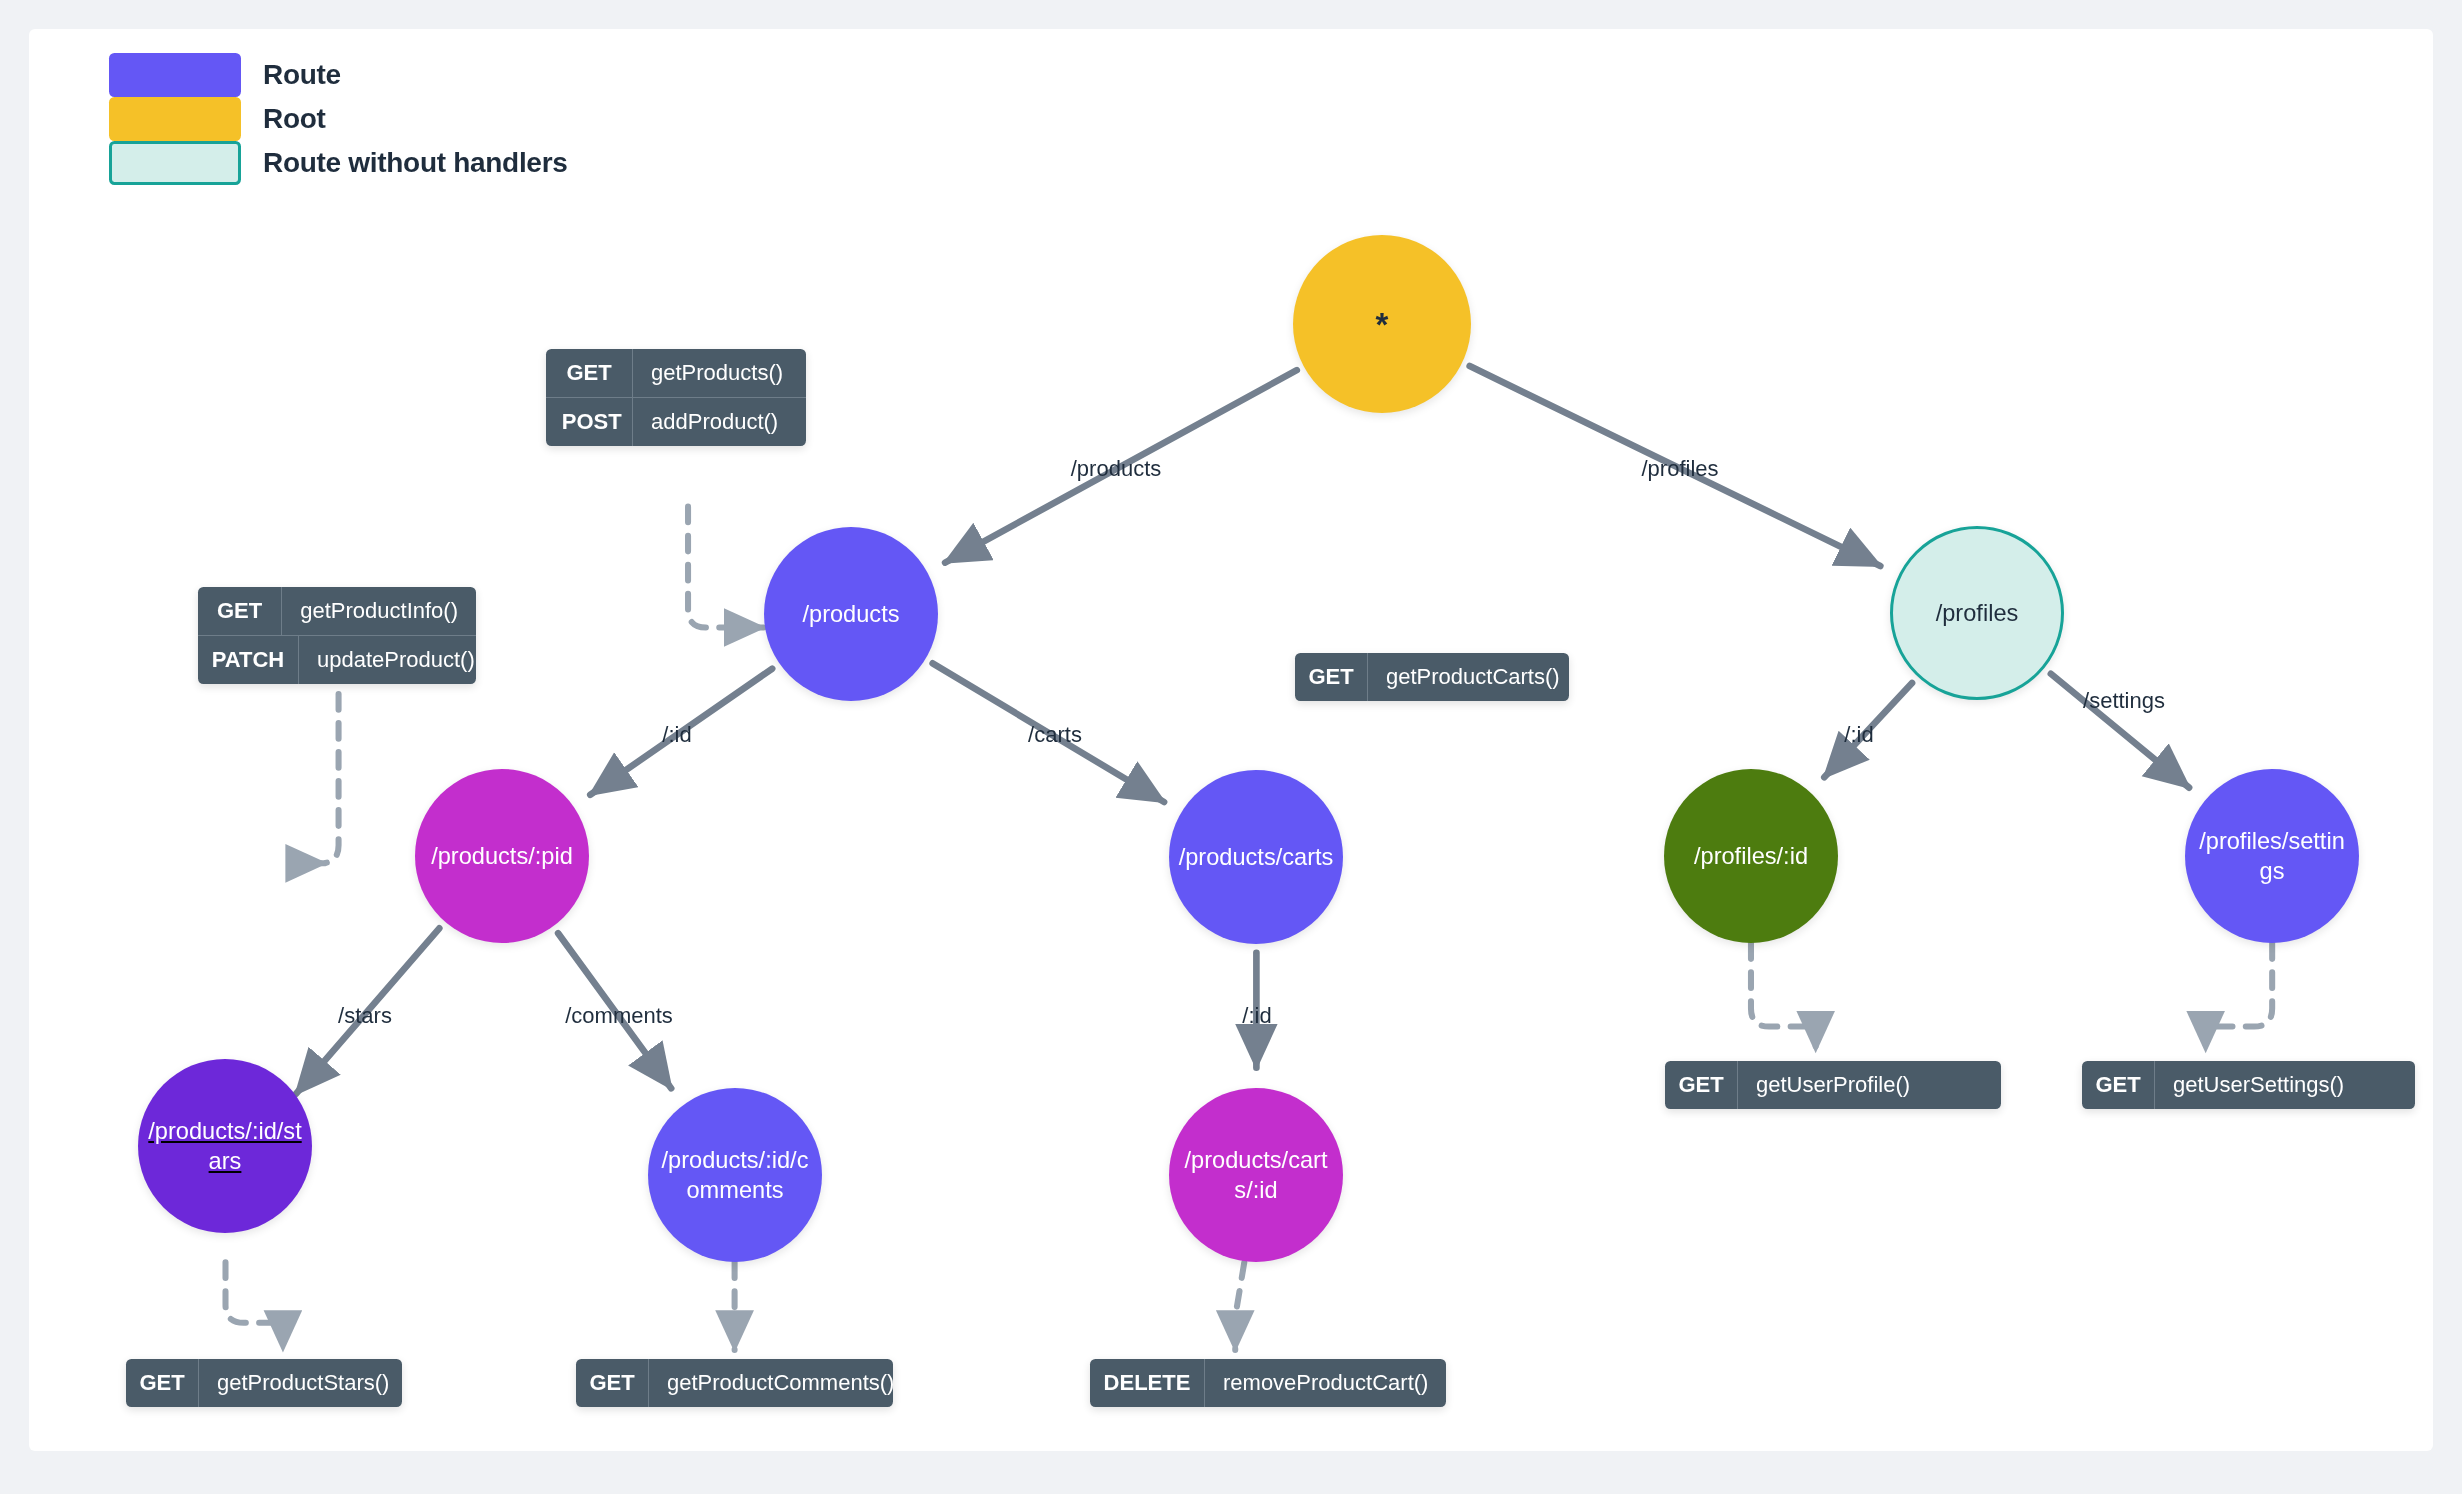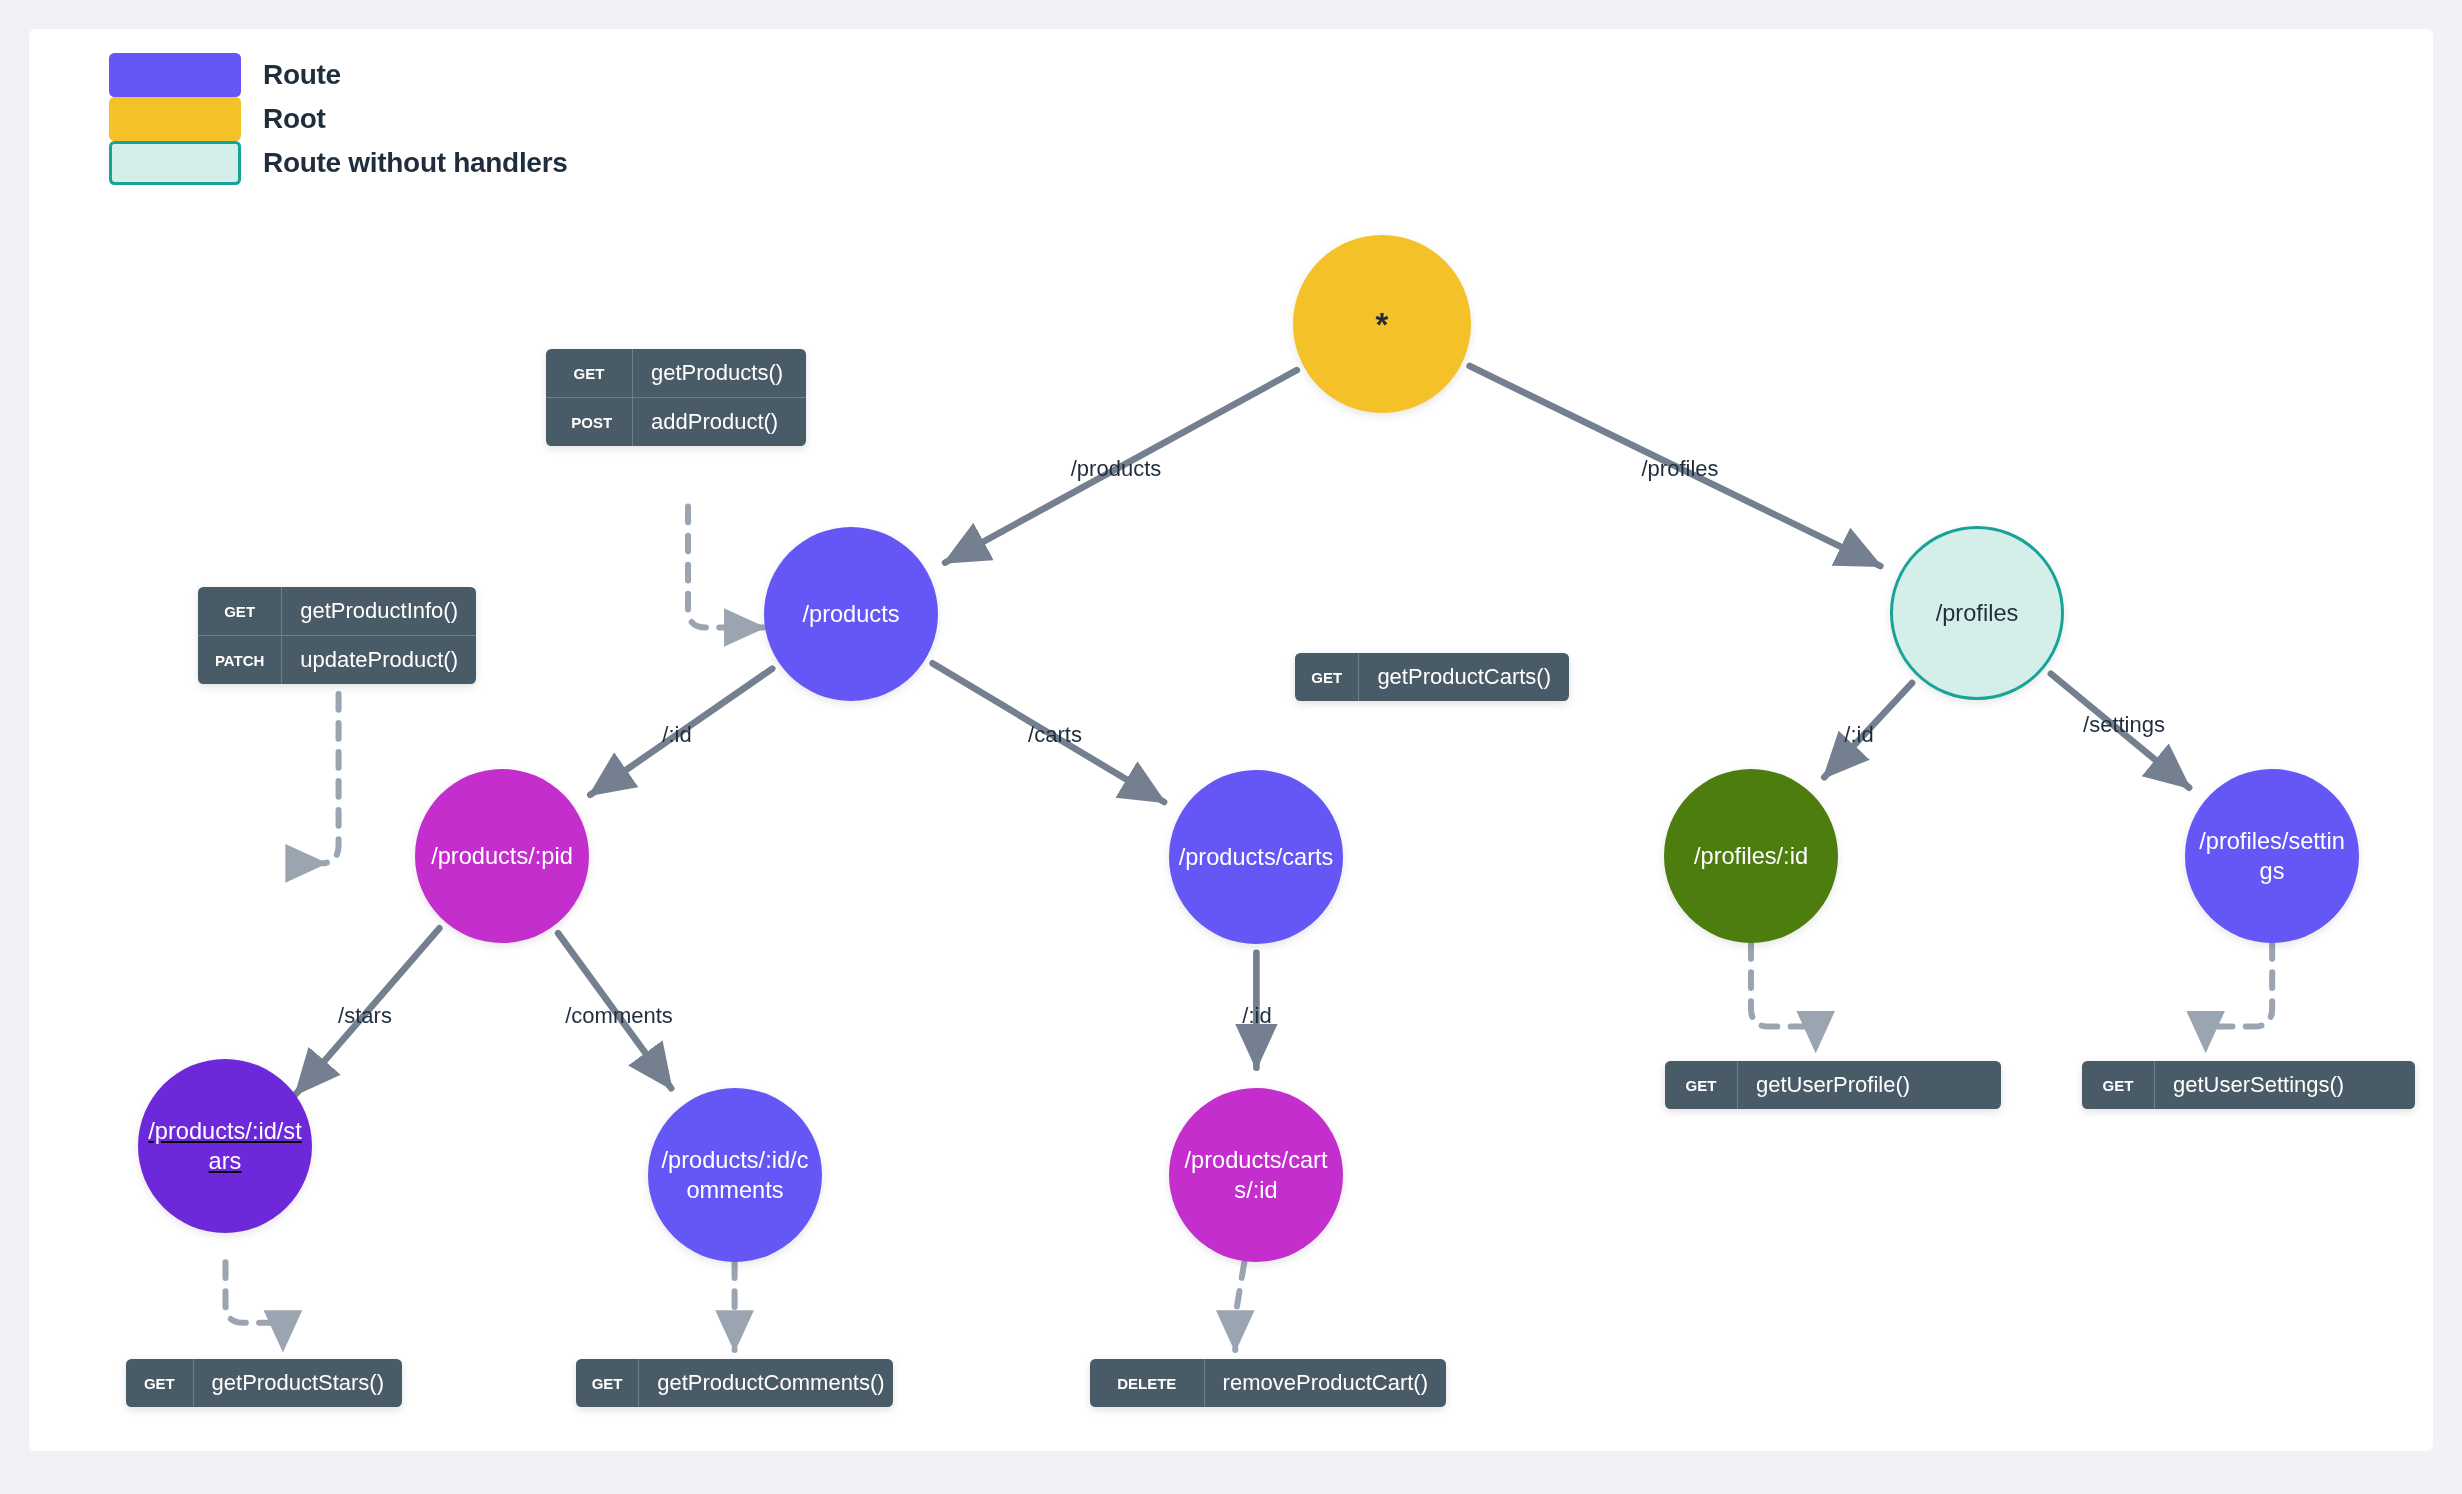--- a/index.html
+++ b/index.html
@@ -96,21 +96,21 @@
     height: 48px;
   }
   .handler-row + .handler-row {
     border-top: 1.8px solid #6e7d89;
   }
   .handler-method {
     display: flex;
     align-items: center;
     justify-content: center;
     color: #ffffff;
-    font-size: 15px;
+    font-size: 22px;
     font-weight: bold;
     padding: 0 15.7px;
     border-right: 1.8px solid #6e7d89;
     box-sizing: border-box;
     white-space: nowrap;
   }
   .handler-fn {
     display: flex;
     align-items: center;
     color: #ffffff;
@@ -272,18 +272,18 @@
       </div>
     <div id="edge-labels-layer">
         <div class="edge-label" style="left: 1087px; top: 440px;">/products</div>
         <div class="edge-label" style="left: 1651px; top: 440px;">/profiles</div>
         <div class="edge-label" style="left: 648px; top: 706px;">/:id</div>
         <div class="edge-label" style="left: 1026px; top: 706px;">/carts</div>
         <div class="edge-label" style="left: 336px; top: 987px;">/stars</div>
         <div class="edge-label" style="left: 590px; top: 987px;">/comments</div>
         <div class="edge-label" style="left: 1228px; top: 987px;">/:id</div>
         <div class="edge-label" style="left: 1830px; top: 706px;">/:id</div>
-        <div class="edge-label" style="left: 2095px; top: 696px;">/settings</div>
+        <div class="edge-label" style="left: 2095px; top: 672px;">/settings</div>
       </div>
 
   </div>
 </div>
 
 
 </body></html>

